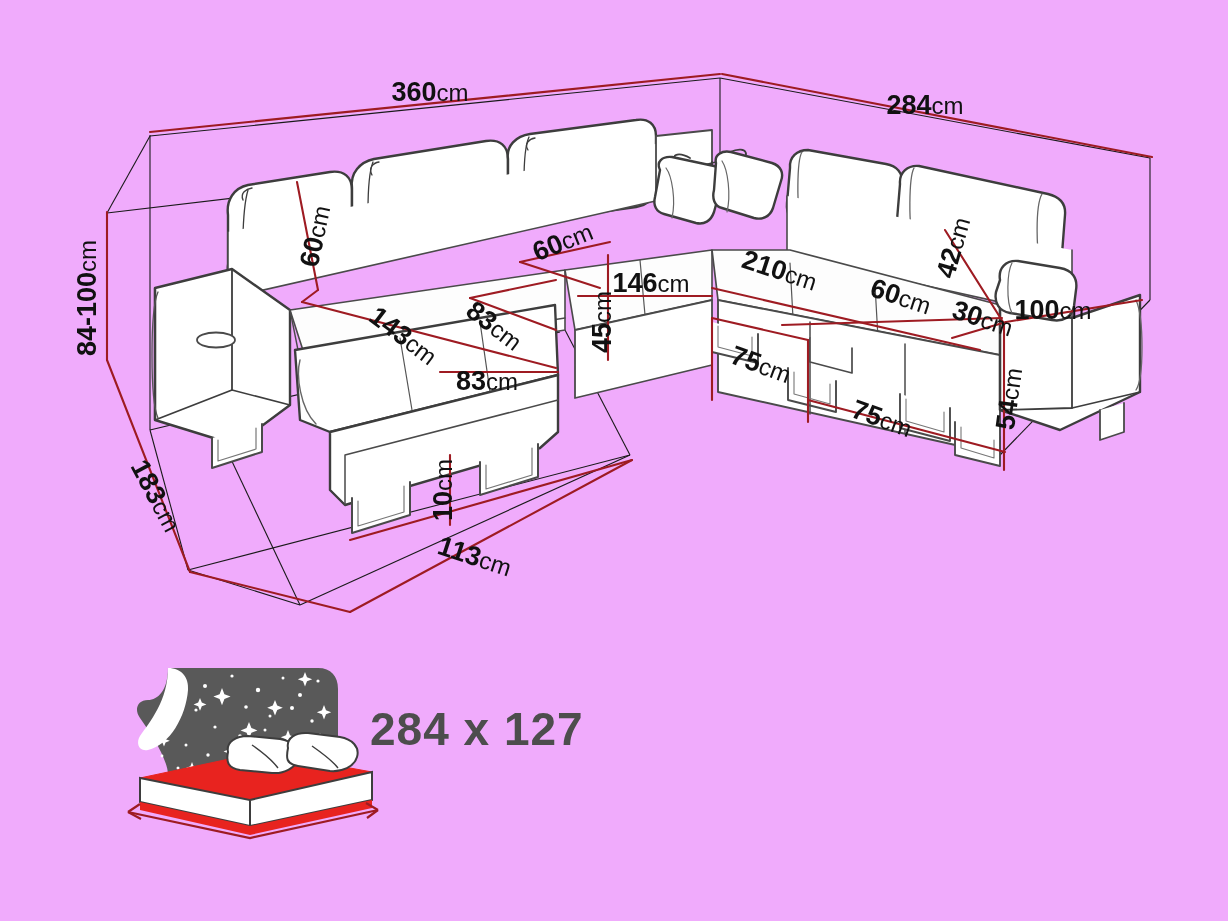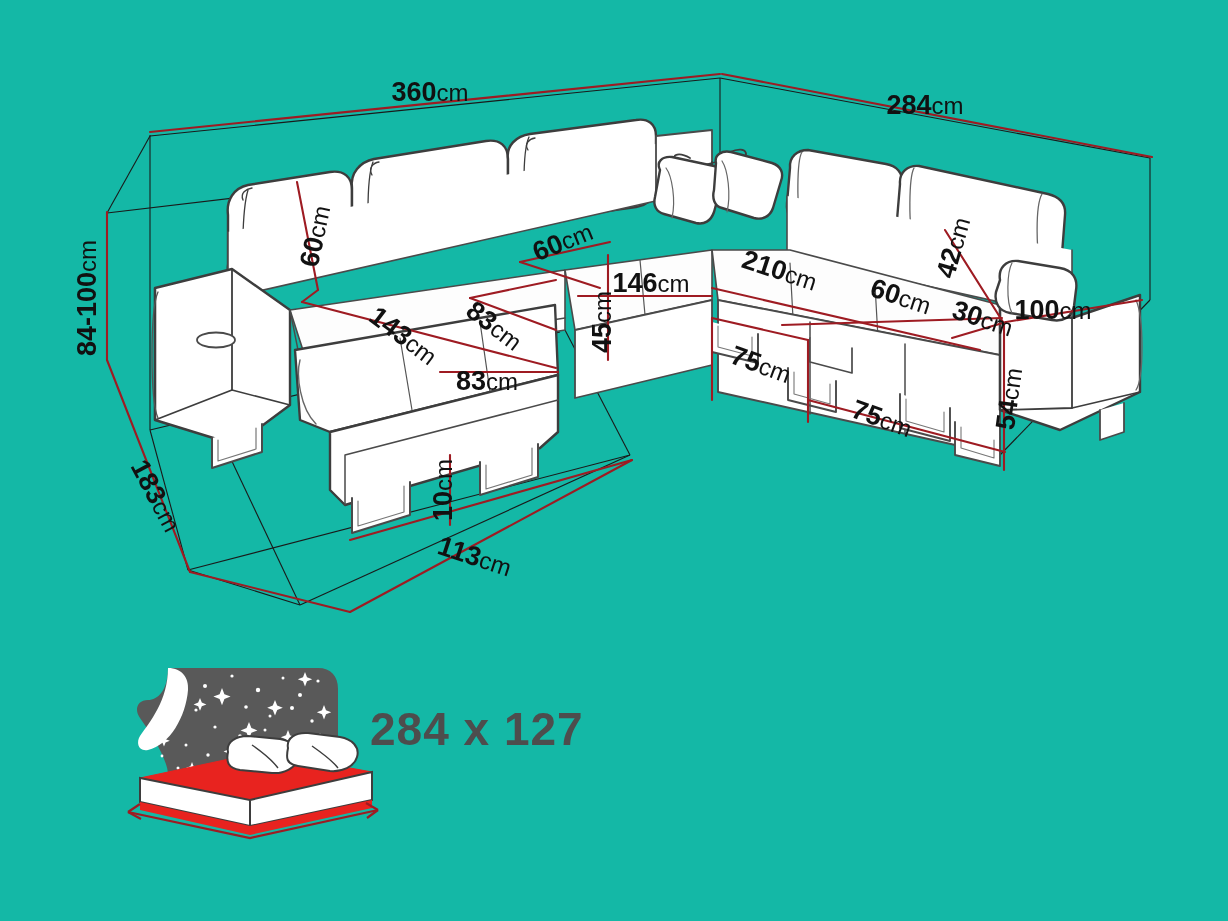--- a/index.html
+++ b/index.html
@@ -5,21 +5,21 @@
   * { box-sizing: border-box; }
   html, body {
     margin: 0; padding: 0;
     background: #ffffff;
     font-family: "Liberation Sans", sans-serif;
   }
   #page {
     position: relative;
     width: 1228px;
     height: 921px;
-    background: #14b8a6;
+    background: #f0abfc;
     overflow: hidden;
   }
   #diagram-svg { position: absolute; left: 0; top: 0; }
   .dim-text {
     font-family: "Liberation Sans", sans-serif;
     font-weight: bold;
     fill: #111111;
   }
   .unit-text {
     font-family: "Liberation Sans", sans-serif;

